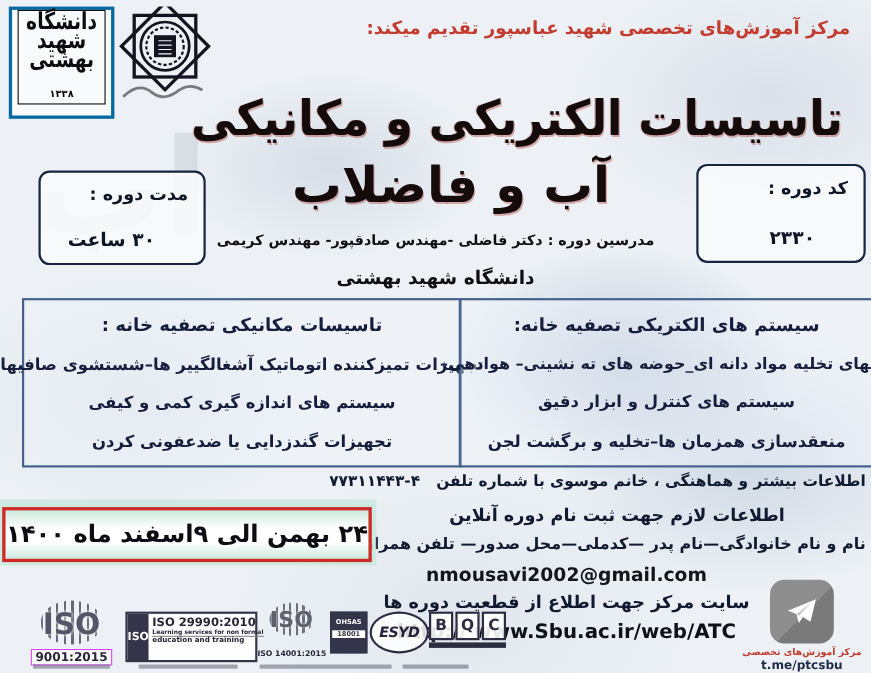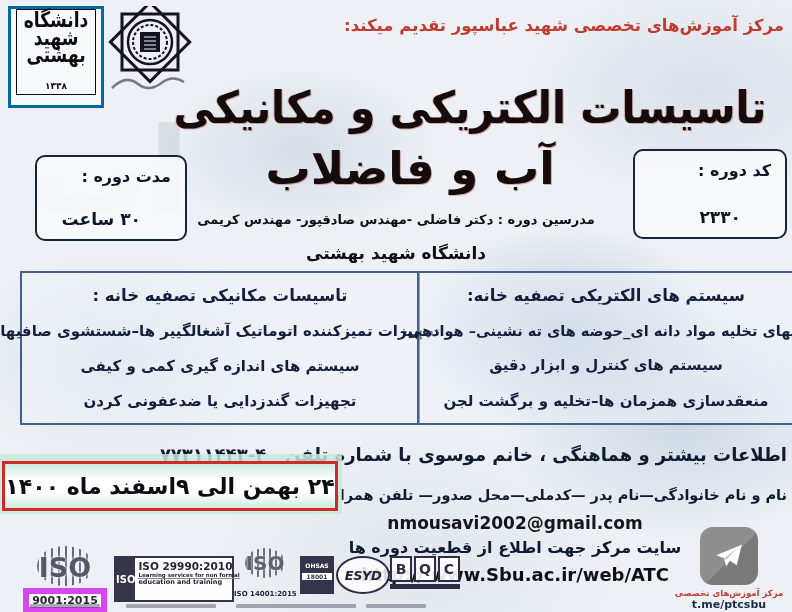--- a/index.html
+++ b/index.html
@@ -22,21 +22,21 @@
   .nowrap{white-space:nowrap;}
 
   
   .sbu-logo{left:8px;top:6px;width:90px;height:96px;border:3px solid #0369a1;
     background:rgba(250,251,252,.92);display:flex;align-items:flex-start;justify-content:center;}
   .sbu-inner{width:78px;height:84px;border:1.5px solid #0c0c10;display:flex;flex-direction:column;
     align-items:center;justify-content:center;color:#0c0c10;font-weight:bold;direction:rtl;line-height:1.02;}
   .sbu-inner .w{font-size:17px;letter-spacing:-1px;transform:scaleY(1.25);}
   .sbu-inner .yr{font-size:9px;margin-top:18px;}
   .emblem{left:104px;top:6px;}
-  .presenter{right:8px;top:16px;font-size:16.5px;font-weight:bold;color:#c23b2e;text-align:right;}
+  .presenter{right:19px;top:16px;font-size:16.5px;font-weight:bold;color:#c23b2e;text-align:right;}
 
   
   .title1{left:150px;top:84px;width:640px;text-align:center;font-size:41px;font-weight:800;
     color:#160b0b;text-shadow:1px 1px 0 rgba(165,40,30,.35), -1px 0 0 rgba(165,40,30,.25);
     transform:scaleY(1.08);}
   .title2{left:160px;top:142px;width:500px;text-align:center;font-size:45px;font-weight:800;
     color:#160b0b;text-shadow:1px 1px 0 rgba(165,40,30,.35);}
 
   
   .pill{border:2.5px solid #17243f;border-radius:10px;background:rgba(248,250,252,.88);
@@ -54,21 +54,21 @@
     display:flex;flex-direction:column;justify-content:space-around;align-items:center;
     direction:rtl;text-align:center;font-weight:800;padding:4px 4px;}
   .mech{left:20px;top:271px;width:388px;height:142px;}
   .elec{left:417px;top:271px;width:366px;height:142px;}
   .cbox .h{font-size:16.5px;}
   .cbox .it{font-size:15px;}
   .elec .it0{font-size:14.5px;}
 
   
   .cline{font-weight:800;color:#101a30;direction:rtl;text-align:center;}
-  .phone{left:335px;top:444px;width:452px;font-size:18px;}
+  .phone{left:335px;top:430px;width:452px;font-size:14px;}
   .phone .num{direction:ltr;unicode-bidi:isolate;letter-spacing:1px;}
   .online{left:335px;top:459px;width:452px;font-size:16px;}
   .fields{left:335px;top:487px;width:452px;font-size:14.5px;}
   .email{left:335px;top:513px;width:360px;text-align:center;font-size:17px;font-weight:600;color:#15151c;direction:ltr;}
   .siteline{left:335px;top:538px;width:360px;font-size:16px;}
   .url{left:335px;top:564px;width:360px;text-align:center;font-size:18px;font-weight:700;color:#101018;direction:ltr;}
 
   
   .date-glow{left:0;top:454px;width:342px;height:60px;background:rgba(199,233,220,.85);}
   .datebox{left:2px;top:461px;width:330px;height:44px;border:3px solid #cf2a27;
@@ -77,21 +77,21 @@
   .datebox .t{font-size:22px;font-weight:800;color:#0c0c12;direction:rtl;white-space:nowrap;}
 
   
   .isorow{left:16px;top:544px;width:412px;height:66px;color:#262637;}
   .iso9001{position:absolute;left:6px;top:2px;width:86px;text-align:center;}
   .globe{width:56px;height:40px;margin:0 auto;border-radius:50%;
     background:repeating-linear-gradient(90deg,#3a3a4e 0 2px,transparent 2px 7px);
     opacity:.75;position:relative;}
   .iso-big{position:absolute;left:0;right:0;top:6px;font-size:27px;font-weight:900;color:#23233a;
     text-shadow:0 0 2px #f2f4f7,0 0 4px #f2f4f7;}
-  .iso-code{font-size:11px;font-weight:800;border:6px solid #d946ef;display:inline-block;
+  .iso-code{font-size:11px;font-weight:800;border:1px solid #d946ef;display:inline-block;
     padding:0 3px;background:rgba(255,255,255,.8);margin-top:2px;}
   .iso29990{position:absolute;left:98px;top:12px;width:116px;height:42px;border:2px solid #34344a;
     background:rgba(255,255,255,.85);display:flex;}
   .iso29990 .sq{width:30px;background:#34344a;color:#fff;display:flex;align-items:center;
     justify-content:center;font-size:10px;font-weight:900;}
   .iso29990 .tx{flex:1;padding:2px 3px;line-height:1.15;}
   .iso29990 .c1{font-size:10.5px;font-weight:900;}
   .iso29990 .c2{font-size:5.5px;font-weight:700;}
   .iso29990 .c3{font-size:6.5px;font-weight:800;border-top:1px solid #888;}
   .iso14001{position:absolute;left:218px;top:4px;width:62px;text-align:center;}
@@ -183,20 +183,21 @@
     <div class="h nowrap">سیستم های الکتریکی تصفیه خانه:</div>
     <div class="it it0 nowrap">پمپهای تخلیه مواد دانه ای_حوضه های ته نشینی– هوادهی–</div>
     <div class="it nowrap">سیستم های کنترل و ابزار دقیق</div>
     <div class="it nowrap">منعقدسازی همزمان ها–تخلیه و برگشت لجن</div>
   </div>
 
   <div class="abs cline phone nowrap">
     <span>اطلاعات بیشتر و هماهنگی ، خانم موسوی  با شماره تلفن</span>
     &nbsp;&nbsp;<span class="num">۷۷۳۱۱۴۴۳-۴</span>
   </div>
+  <div class="abs cline online nowrap">اطلاعات لازم جهت ثبت نام دوره آنلاین</div>
   <div class="abs cline fields nowrap">نام و نام خانوادگی—نام پدر —کدملی—محل صدور— تلفن همراه— ایمیل</div>
   <div class="abs email nowrap">nmousavi2002@gmail.com</div>
   <div class="abs cline siteline nowrap">سایت مرکز جهت اطلاع از قطعیت دوره ها</div>
   <div class="abs url nowrap">http:// www.Sbu.ac.ir/web/ATC</div>
 
   <div class="abs date-glow"></div>
   <div class="abs datebox">
     <span class="t">۲۴ بهمن الی ۹اسفند  ماه ۱۴۰۰</span>
   </div>
 

